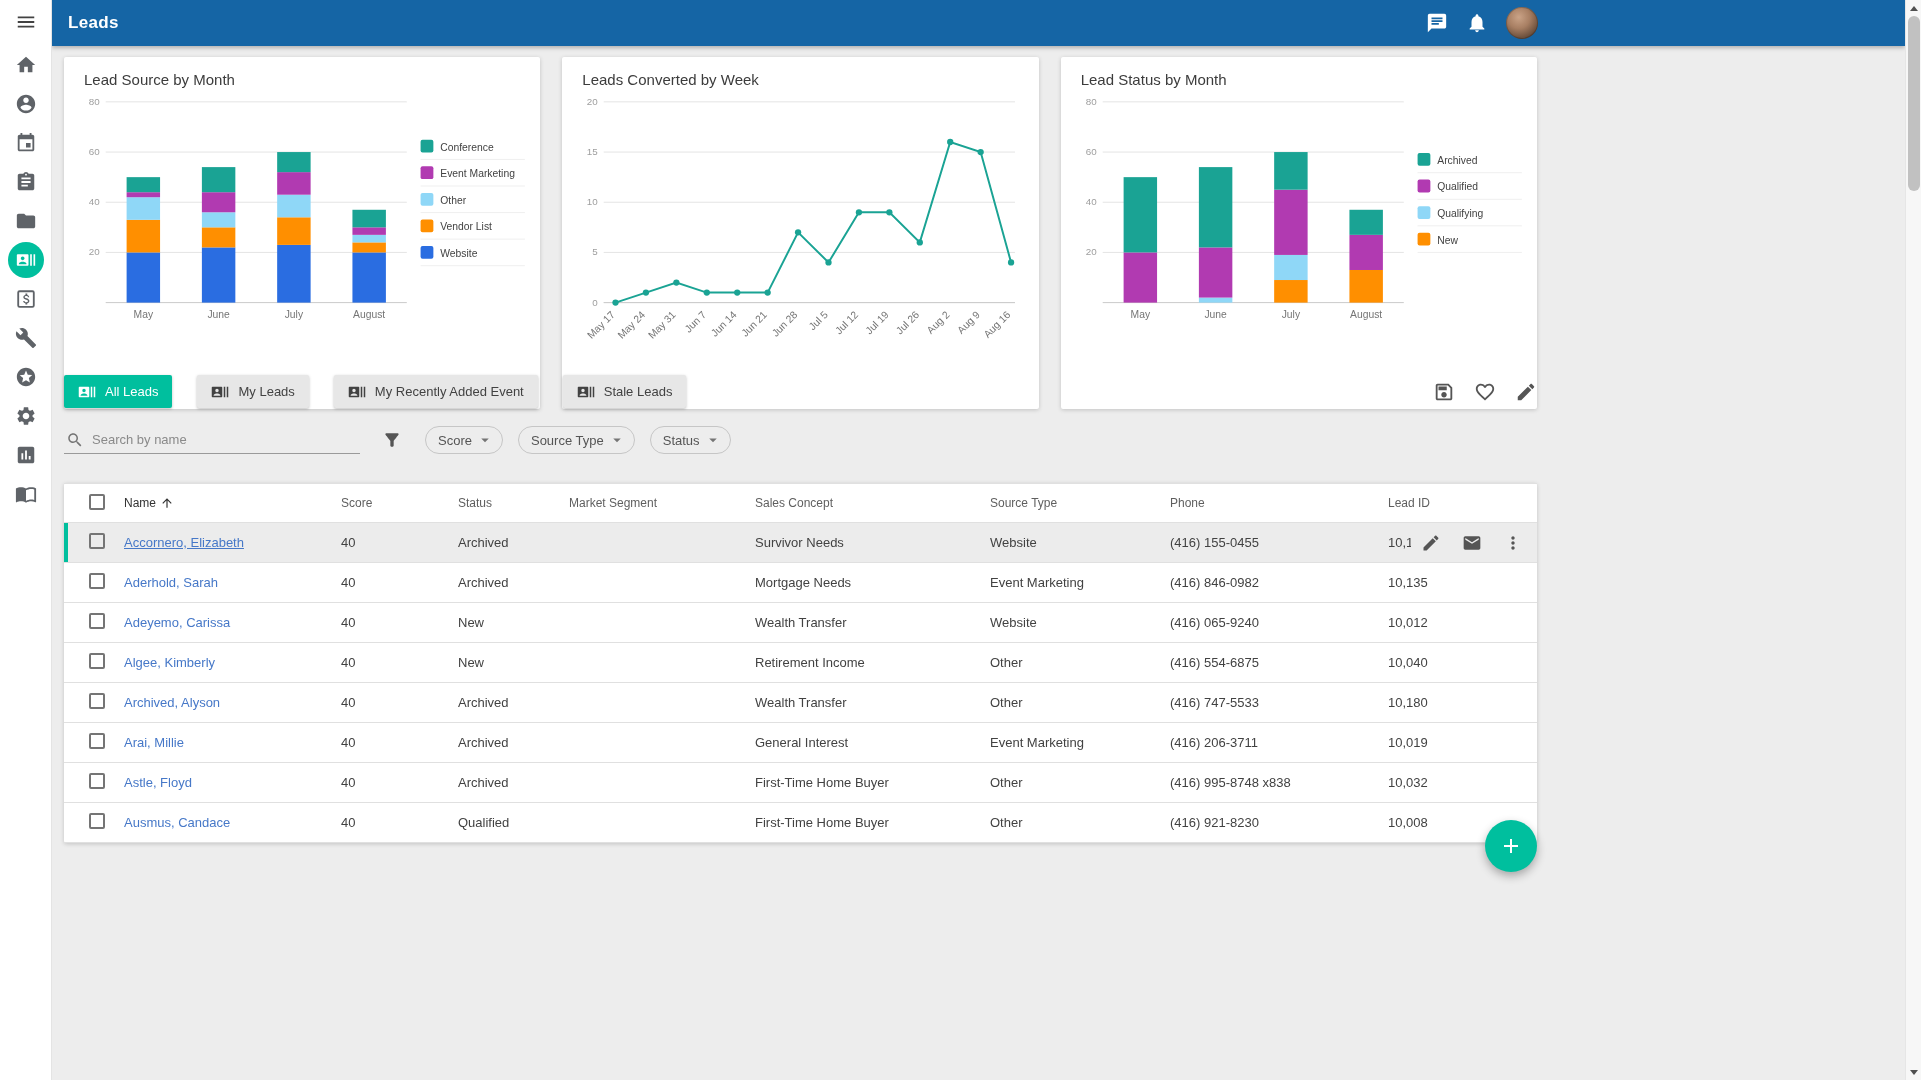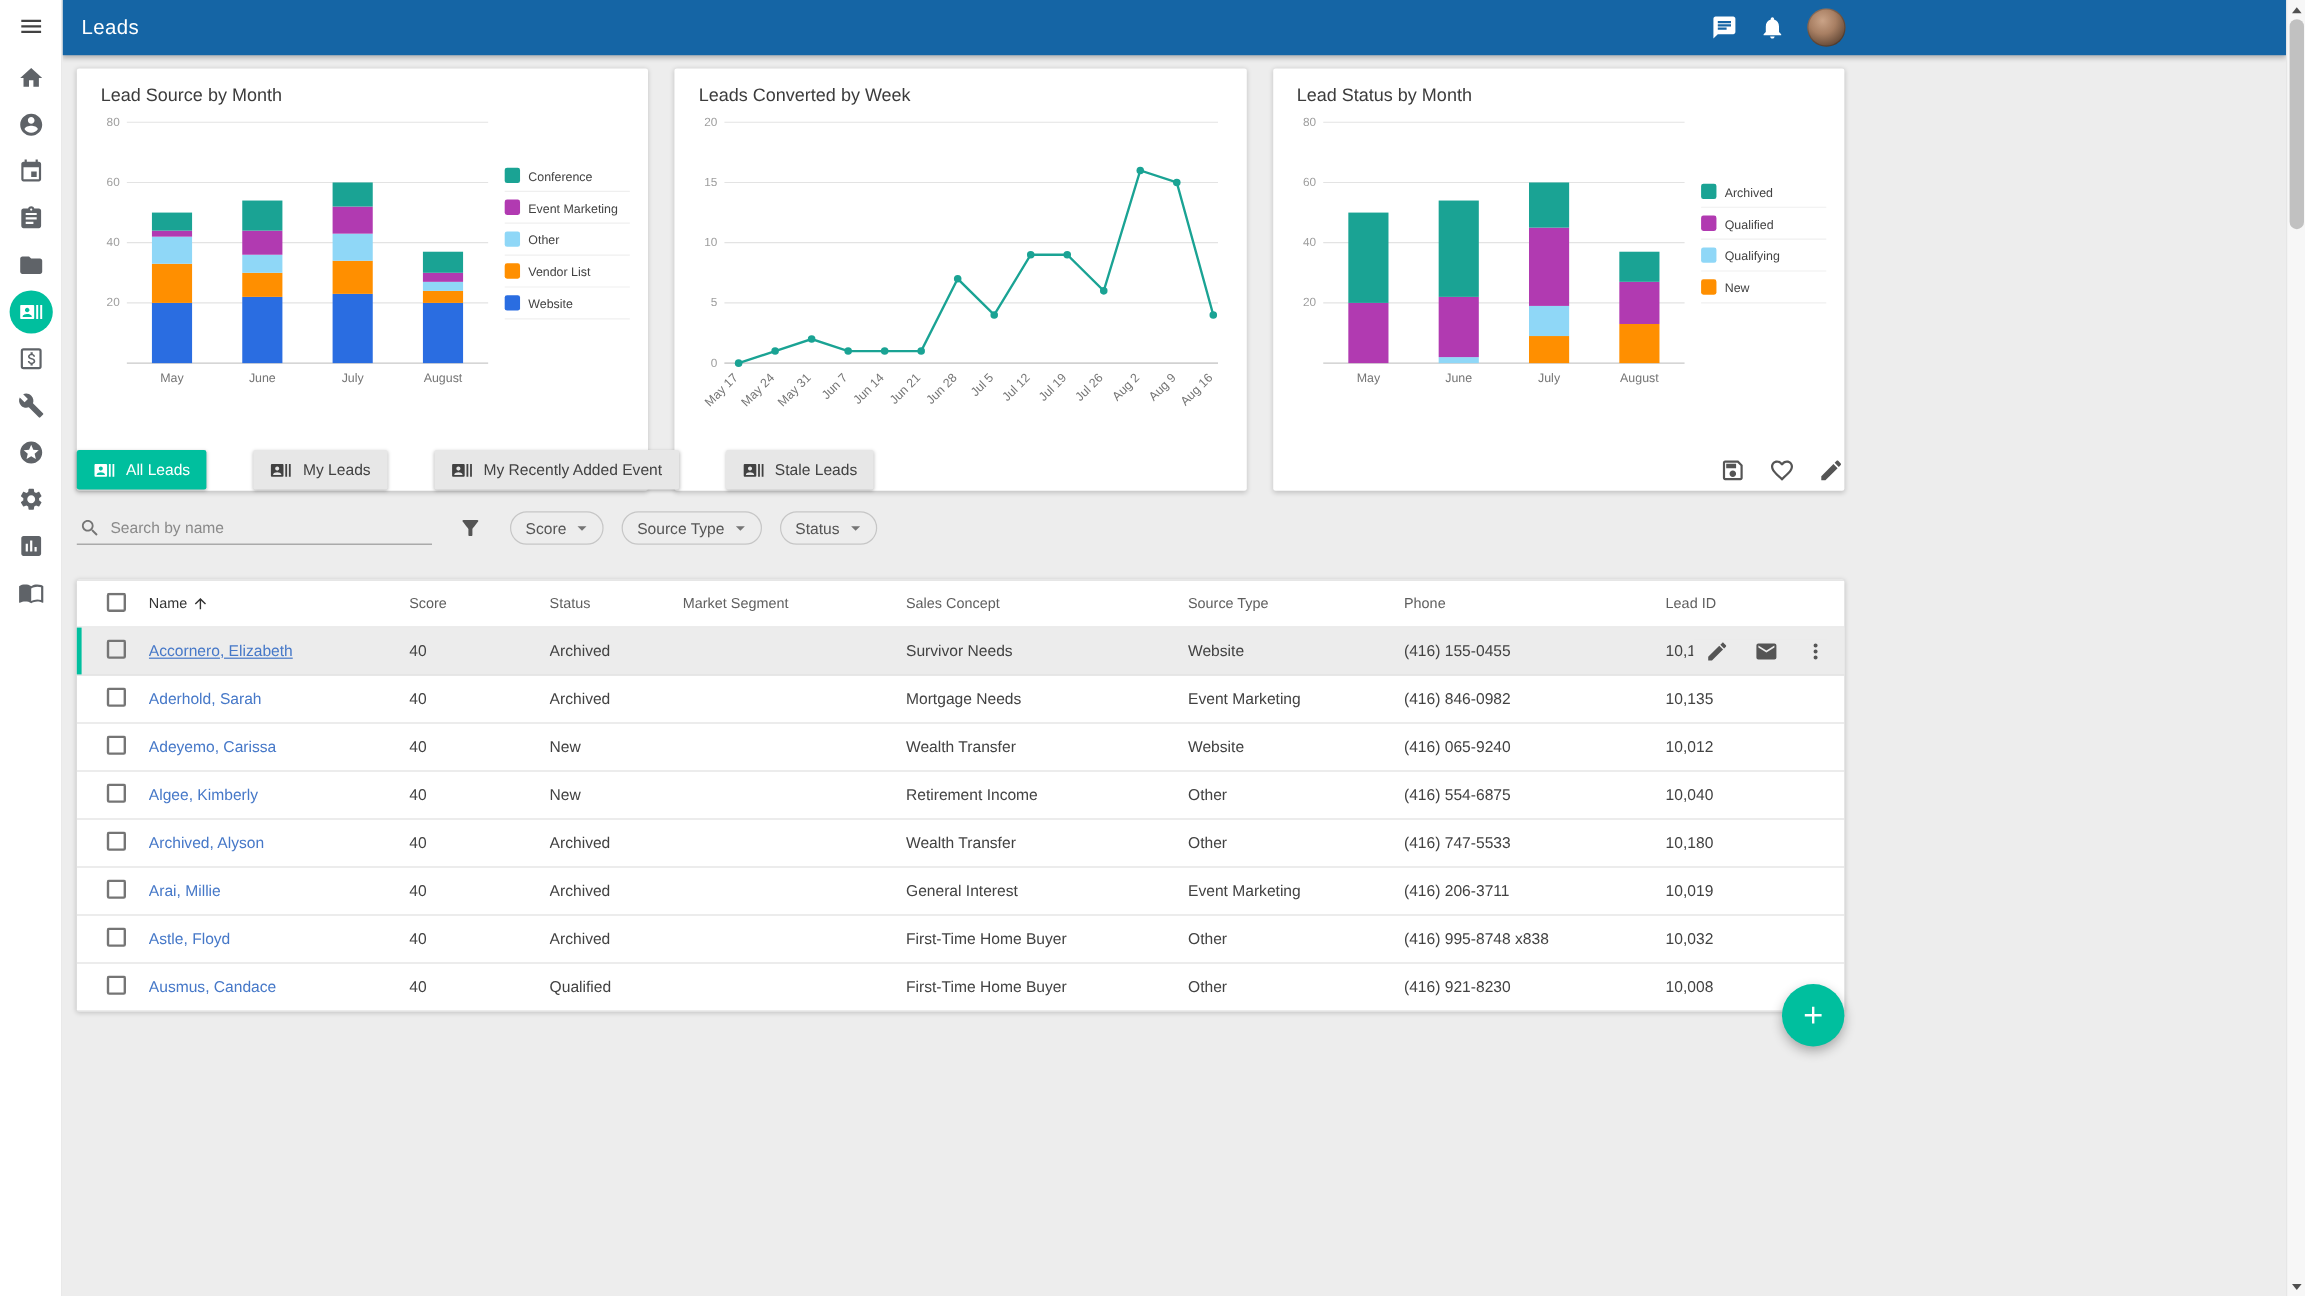--- a/index.html
+++ b/index.html
@@ -11,41 +11,41 @@
 
   
   aside{position:absolute;left:0;top:0;width:52px;height:100%;background:#fff;border-right:1px solid #e4e4e4;z-index:5;display:flex;flex-direction:column;align-items:center;}
   .menu-btn{margin-top:10px;height:24px;color:#424242;}
   nav{display:flex;flex-direction:column;align-items:center;margin-top:13px;gap:3px;}
   .side-item{width:36px;height:36px;display:flex;align-items:center;justify-content:center;color:#5f6368;border-radius:50%;}
   .side-item.active{background:var(--accent,#00bf9e);color:#fff;}
 
   
   header{position:absolute;left:52px;top:0;right:16px;height:46px;background:var(--topbar,#1565a5);display:flex;align-items:center;padding:0 16px;box-shadow:0 2px 4px rgba(0,0,0,.25);z-index:4;color:#fff;}
-  header h1{font-size:17px;font-weight:400;letter-spacing:.3px;}
+  header h1{font-size:17px;font-weight:700;letter-spacing:.3px;}
   .topbar-right{margin-left:auto;margin-right:351px;display:flex;align-items:center;gap:18px;}
   .topbar-icons{display:flex;align-items:center;gap:18px;}
   .icon-btn{display:flex;align-items:center;justify-content:center;}
   .avatar{width:32px;height:32px;border-radius:50%;background:radial-gradient(circle at 40% 32%,#caa387 0%,#a87f63 38%,#6b4f3c 72%,#44322a 100%);box-shadow:0 0 0 1px rgba(0,0,0,.2) inset;}
 
   
   .charts-row{position:absolute;left:64px;top:57px;width:1473px;display:flex;gap:22px;}
   .chart-card{flex:1;height:352px;background:#fff;border-radius:2px;box-shadow:0 1px 4px rgba(0,0,0,.18);padding:14px 12px 0 12px;overflow:hidden;}
   .chart-title{font-size:15px;font-weight:500;color:#3c3c3c;padding-left:8px;}
   .chart-svg{margin-top:6px;}
   .tick{font-size:10px;fill:#9e9e9e;}
   .cat{font-size:10.5px;fill:#757575;}
   .leg{font-size:10.5px;fill:#424242;}
   .grid{stroke:#e3e3e3;stroke-width:1;}
   .axis{stroke:#c9c9c9;stroke-width:1;}
   .legline{stroke:#efefef;stroke-width:1;}
 
   
   .tabs-row{position:absolute;left:64px;top:375px;width:1473px;display:flex;align-items:center;}
-  .tabs{display:flex;gap:39px;}
+  .tabs{display:flex;gap:25px;}
   .tab{height:33px;display:flex;align-items:center;gap:9px;padding:0 14px;background:#e7e7e7;border-radius:2px;box-shadow:0 1px 3px rgba(0,0,0,.25);font-size:13px;font-weight:500;color:#424242;}
   .tab.active{background:var(--accent,#00bf9e);color:#fff;}
   .view-actions{margin-left:auto;display:flex;gap:19px;color:#555;}
 
   
   .filter-row{position:absolute;left:64px;top:424px;width:1473px;height:32px;display:flex;align-items:center;}
   .searchbox{width:296px;display:flex;align-items:center;gap:8px;border-bottom:1px solid #9a9a9a;padding:4px 2px;color:#757575;}
   .searchbox input{border:none;outline:none;background:transparent;font-size:13px;flex:1;color:#4d7c0f;}
   .searchbox input::placeholder{color:#8a8a8a;}
   .funnel{margin-left:22px;color:#555;}

